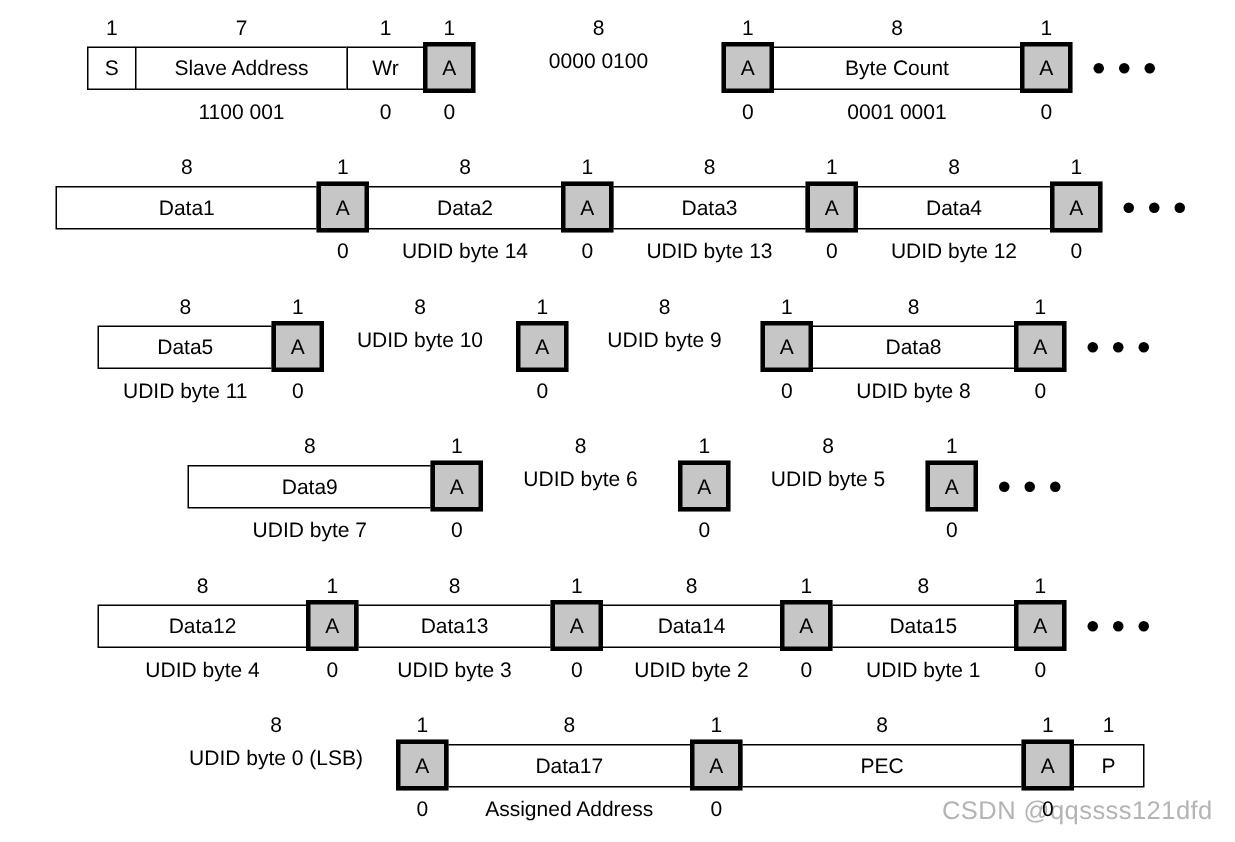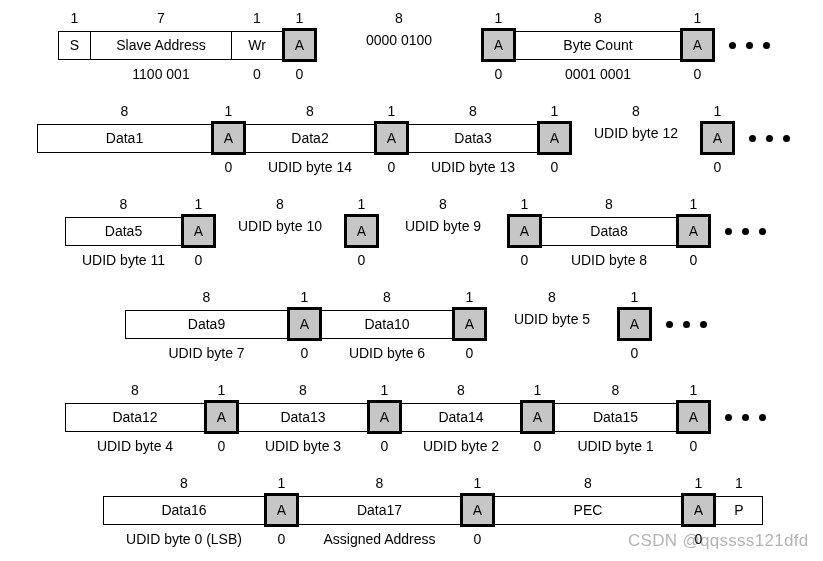--- a/index.html
+++ b/index.html
@@ -131,20 +131,23 @@
       </div>
       <div class="field" style="width: 35px;">
         <div class="bits">1</div>
         <div class="boxband">
           <div class="box ack" style="background: rgb(198, 198, 198);">A</div>
         </div>
         <div class="value">0</div>
       </div>
       <div class="field" style="width: 130px;">
         <div class="bits">8</div>
+        <div class="boxband">
+          <div class="box plain">Data4</div>
+        </div>
         <div class="value">UDID byte 12</div>
       </div>
       <div class="field" style="width: 35px;">
         <div class="bits">1</div>
         <div class="boxband">
           <div class="box ack" style="background: rgb(198, 198, 198);">A</div>
         </div>
         <div class="value">0</div>
       </div>
       <div class="dots">
@@ -220,23 +223,20 @@
       </div>
       <div class="field" style="width: 35px;">
         <div class="bits">1</div>
         <div class="boxband">
           <div class="box ack" style="background: rgb(198, 198, 198);">A</div>
         </div>
         <div class="value">0</div>
       </div>
       <div class="field" style="width: 132px;">
         <div class="bits">8</div>
-        <div class="boxband">
-          <div class="box plain">Data10</div>
-        </div>
         <div class="value">UDID byte 6</div>
       </div>
       <div class="field" style="width: 35px;">
         <div class="bits">1</div>
         <div class="boxband">
           <div class="box ack" style="background: rgb(198, 198, 198);">A</div>
         </div>
         <div class="value">0</div>
       </div>
       <div class="field" style="width: 132px;">
@@ -315,23 +315,20 @@
       </div>
       <div class="dots">
         <span class="dot"></span>
         <span class="dot"></span>
         <span class="dot"></span>
       </div>
     </div>
     <div class="proto-row" style="left: 103px; top: 473px;">
       <div class="field" style="width: 162px;">
         <div class="bits">8</div>
-        <div class="boxband">
-          <div class="box plain">Data16</div>
-        </div>
         <div class="value">UDID byte 0 (LSB)</div>
       </div>
       <div class="field" style="width: 35px;">
         <div class="bits">1</div>
         <div class="boxband">
           <div class="box ack" style="background: rgb(198, 198, 198);">A</div>
         </div>
         <div class="value">0</div>
       </div>
       <div class="field" style="width: 163px;">

